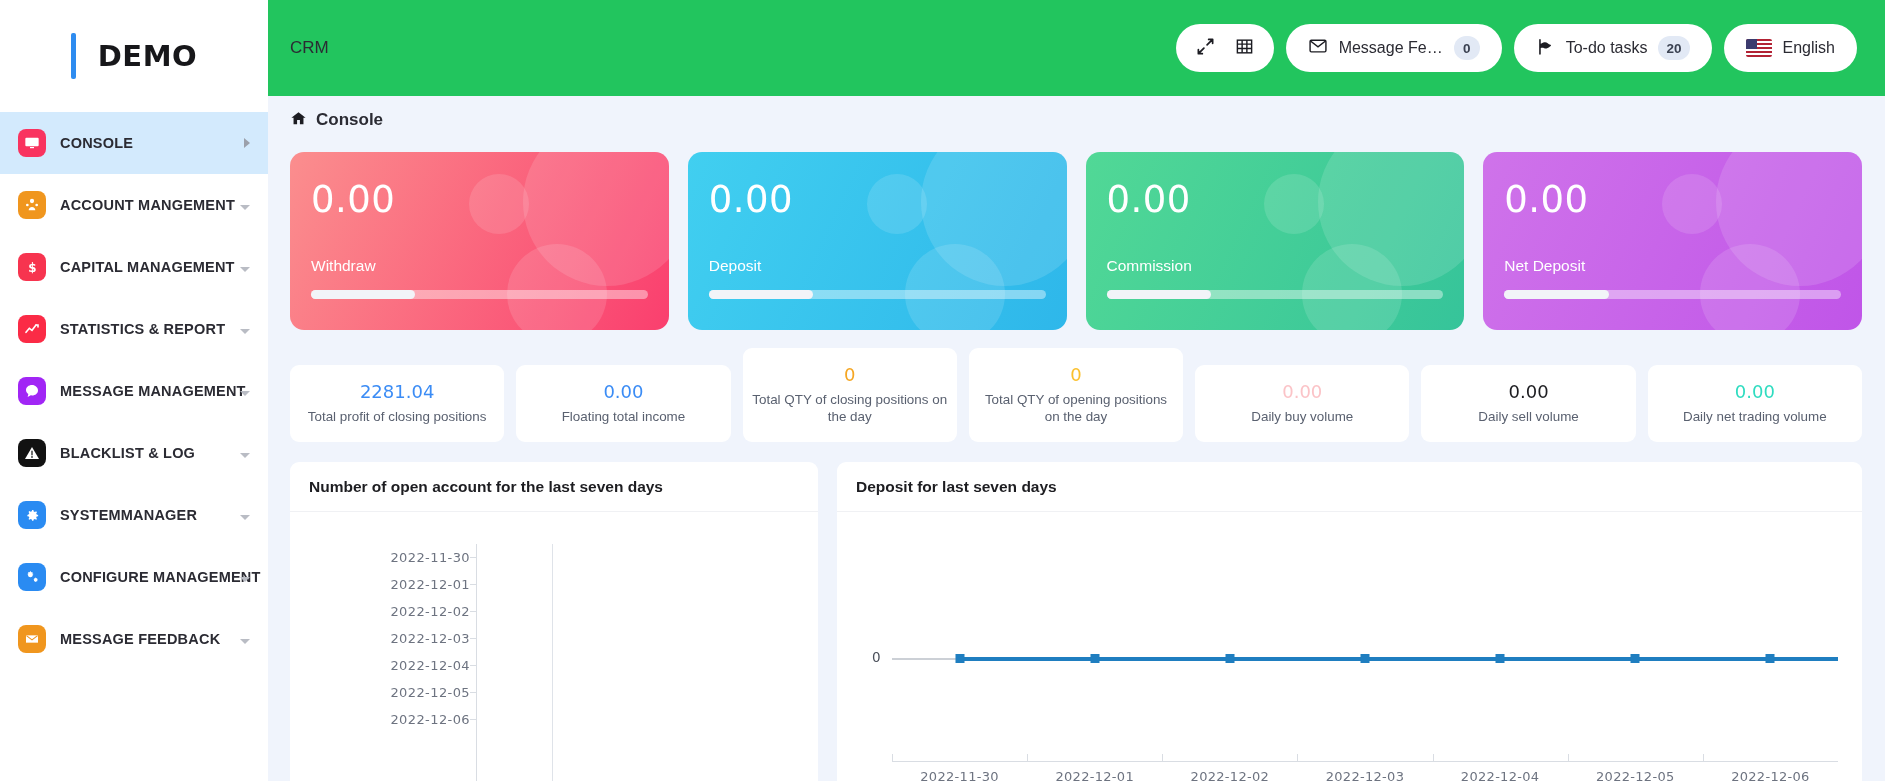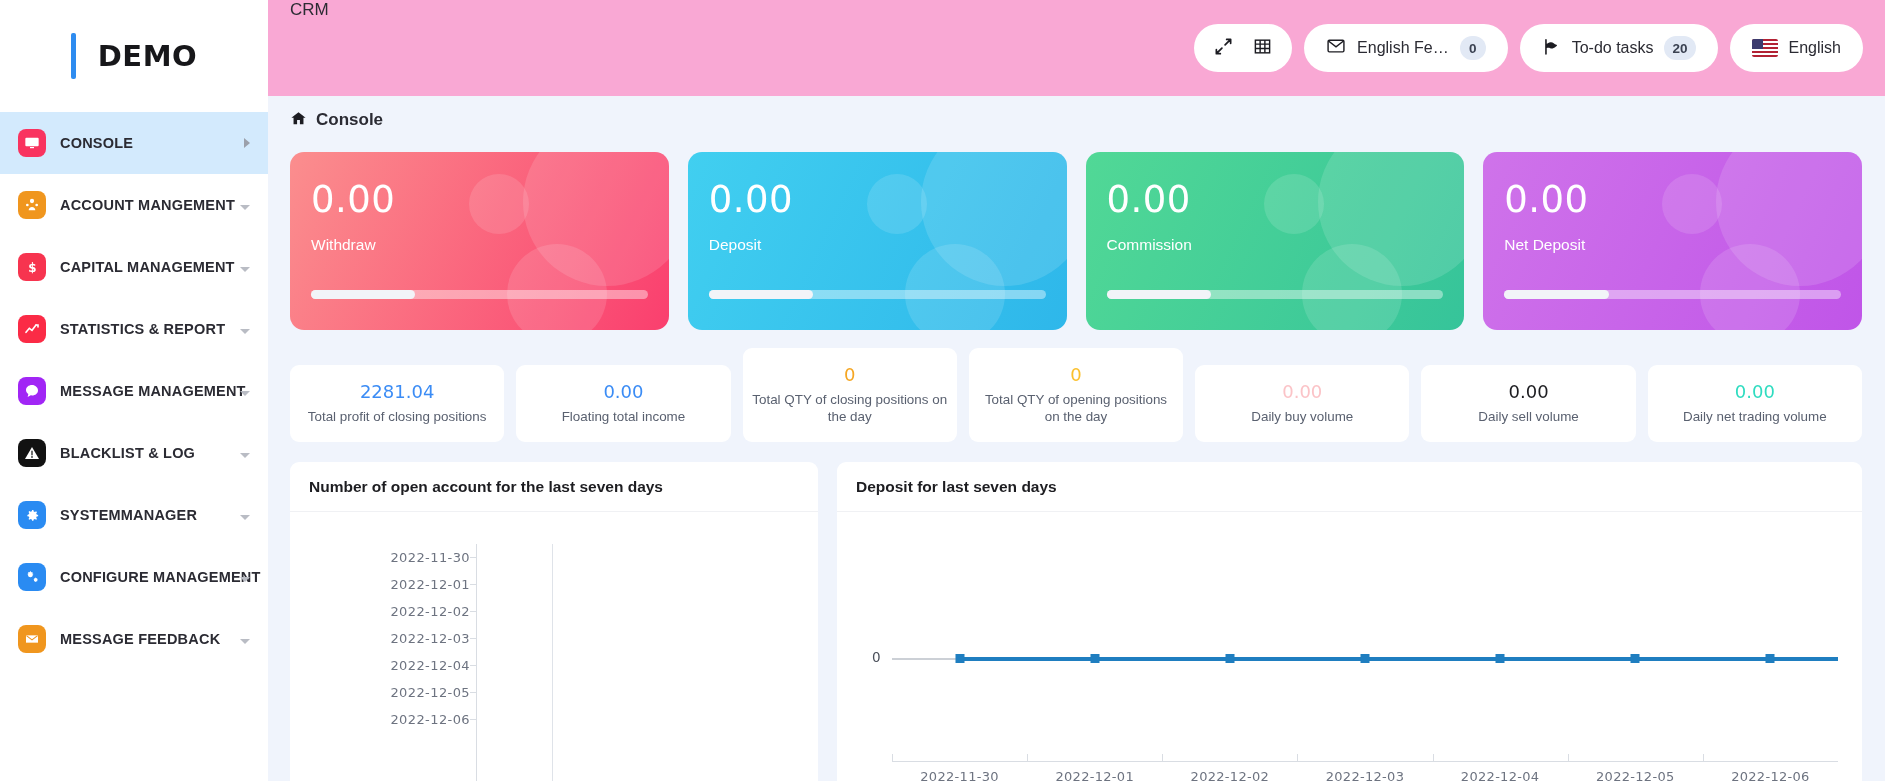--- a/index.html
+++ b/index.html
@@ -55,22 +55,22 @@
   .caret.right {
     border-top: 5px solid transparent; border-bottom: 5px solid transparent;
     border-left: 6px solid #9ba0ab; border-right: 0;
     margin-top: -5px;
   }
 
   
   .main { flex: 1; height: 781px; display: flex; flex-direction: column; background: #f0f4fc; overflow: hidden; }
 
   .topbar {
-    height: 96px; display: flex; 
-    padding: 0 22px 0 22px; background: #f9a8d4; flex: 0 0 96px;
+    height: 96px; display: flex; align-items: center;
+    padding: 0 28px 0 22px; background: #22c55e; flex: 0 0 96px;
   }
   .crm-title { font-size: 17px; color: #2b2b33; font-weight: 400; }
   .topbar-right { margin-left: auto; display: flex; align-items: center; gap: 12px; }
   .pill {
     background: #fff; border-radius: 30px; height: 48px;
     display: flex; align-items: center; gap: 11px;
     padding: 0 22px; cursor: pointer;
     color: #2b2b33; font-size: 16px; white-space: nowrap;
   }
   .pill.icons { padding: 0 20px; gap: 20px; }
@@ -106,21 +106,21 @@
     flex: 1 1 0; height: 178px; border-radius: 14px;
     position: relative; overflow: hidden; padding: 26px 21px 0 21px;
     color: #ffffff;
   }
   .card .bubble { position: absolute; border-radius: 50%; background: rgba(255,255,255,0.13); }
   .card .b1 { width: 168px; height: 168px; right: -22px; top: -34px; }
   .card .b2 { width: 60px; height: 60px; right: 140px; top: 22px; }
   .card .b3 { width: 100px; height: 100px; right: 62px; top: 92px; }
   .card-value { font-size: 37px; font-weight: 400; letter-spacing: 0.5px; position: relative; z-index: 2;
     font-family: "DejaVu Sans", sans-serif; }
-  .card-label { font-size: 15.5px; margin-top: 15px; position: relative; z-index: 2; }
+  .card-label { font-size: 15.5px; margin-top: 36px; position: relative; z-index: 2; }
   .progress {
     position: absolute; left: 21px; right: 21px; bottom: 31px;
     height: 9px; border-radius: 6px; background: rgba(255,255,255,0.42); z-index: 2;
   }
   .progress > i { display: block; height: 9px; border-radius: 6px; background: #f2f4f8; }
 
   
   .metrics { display: flex; gap: 12px; margin-top: 18px; align-items: flex-end; }
   .metric {
     flex: 1 1 0; background: #fff; border-radius: 9px;
@@ -298,21 +298,21 @@
           </span>
         </div>
 
         <div class="pill">
           <span>
             <svg width="20" height="20" viewBox="0 0 24 24" fill="none" stroke="#1c1c22" stroke-width="1.7">
               <rect x="2.5" y="5" width="19" height="14" rx="1.5"></rect>
                 <path d="M3 6l9 7 9-7"></path>
             </svg>
           </span>
-          <span>English Fe…</span>
+          <span>Message Fe…</span>
           <span class="badge">0</span>
         </div>
 
         <div class="pill">
           <span>
             <svg width="19" height="19" viewBox="0 0 24 24" fill="#1c1c22">
               <path d="M5 2.5c-.6 0-1 .45-1 1v18c0 .55.4 1 1 1s1-.45 1-1V14c3-1.7 5 1.2 8 .2 2-.7 3.3-1.9 4.6-2.9.6-.45.4-1.2-.3-1.4-3-1-4.6-3.8-7.6-3.3C8.6 7 7 8.2 6 8.6V3.5c0-.55-.4-1-1-1z"></path>
             </svg>
           </span>
           <span>To-do tasks</span>

